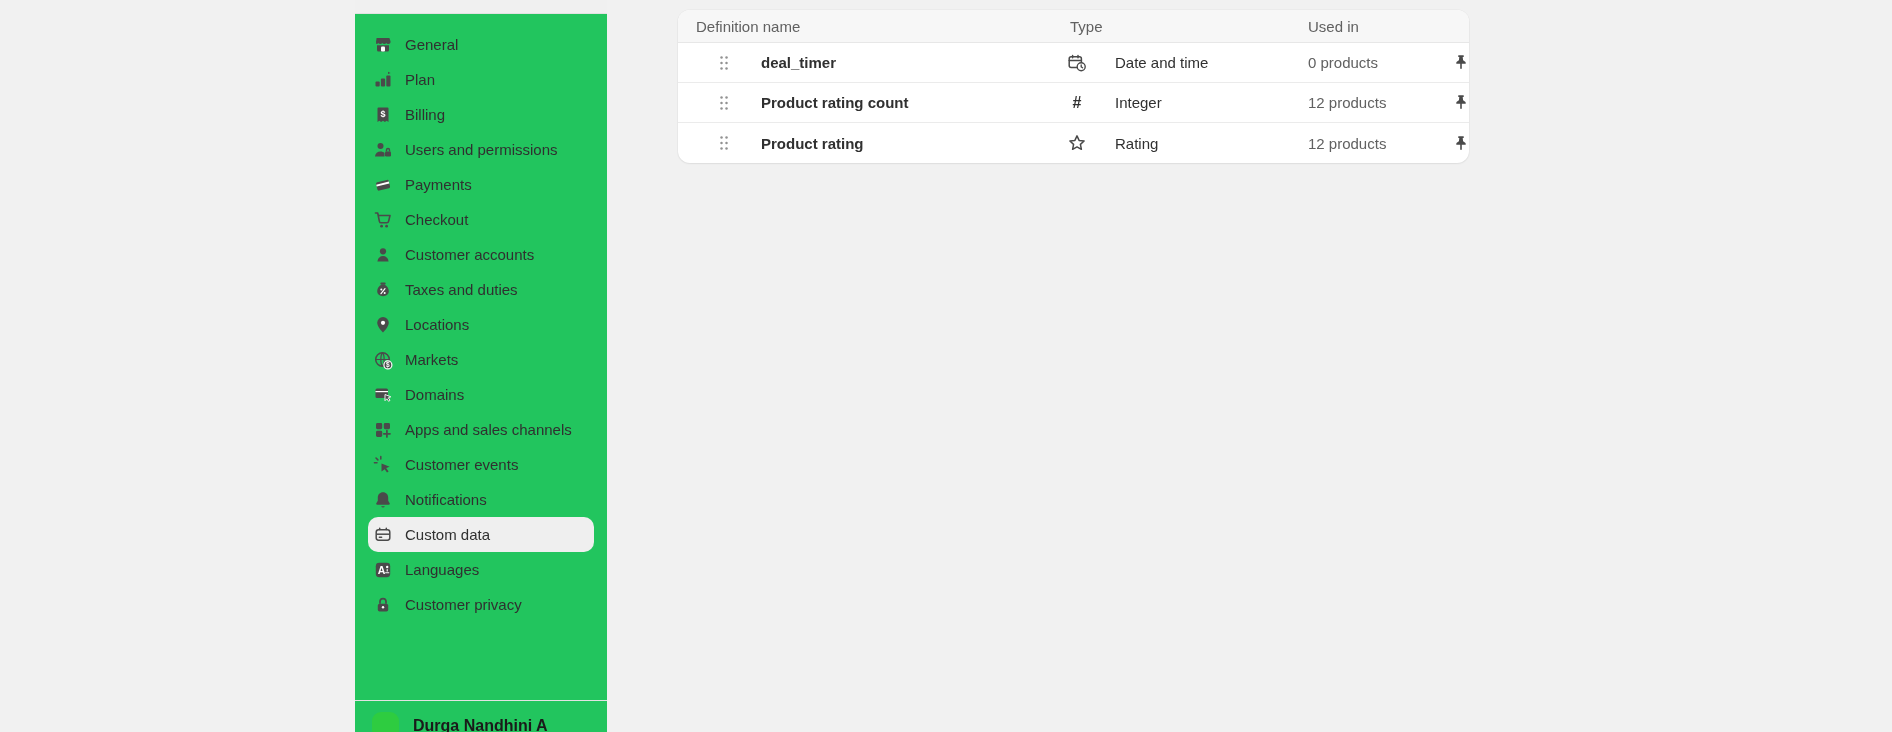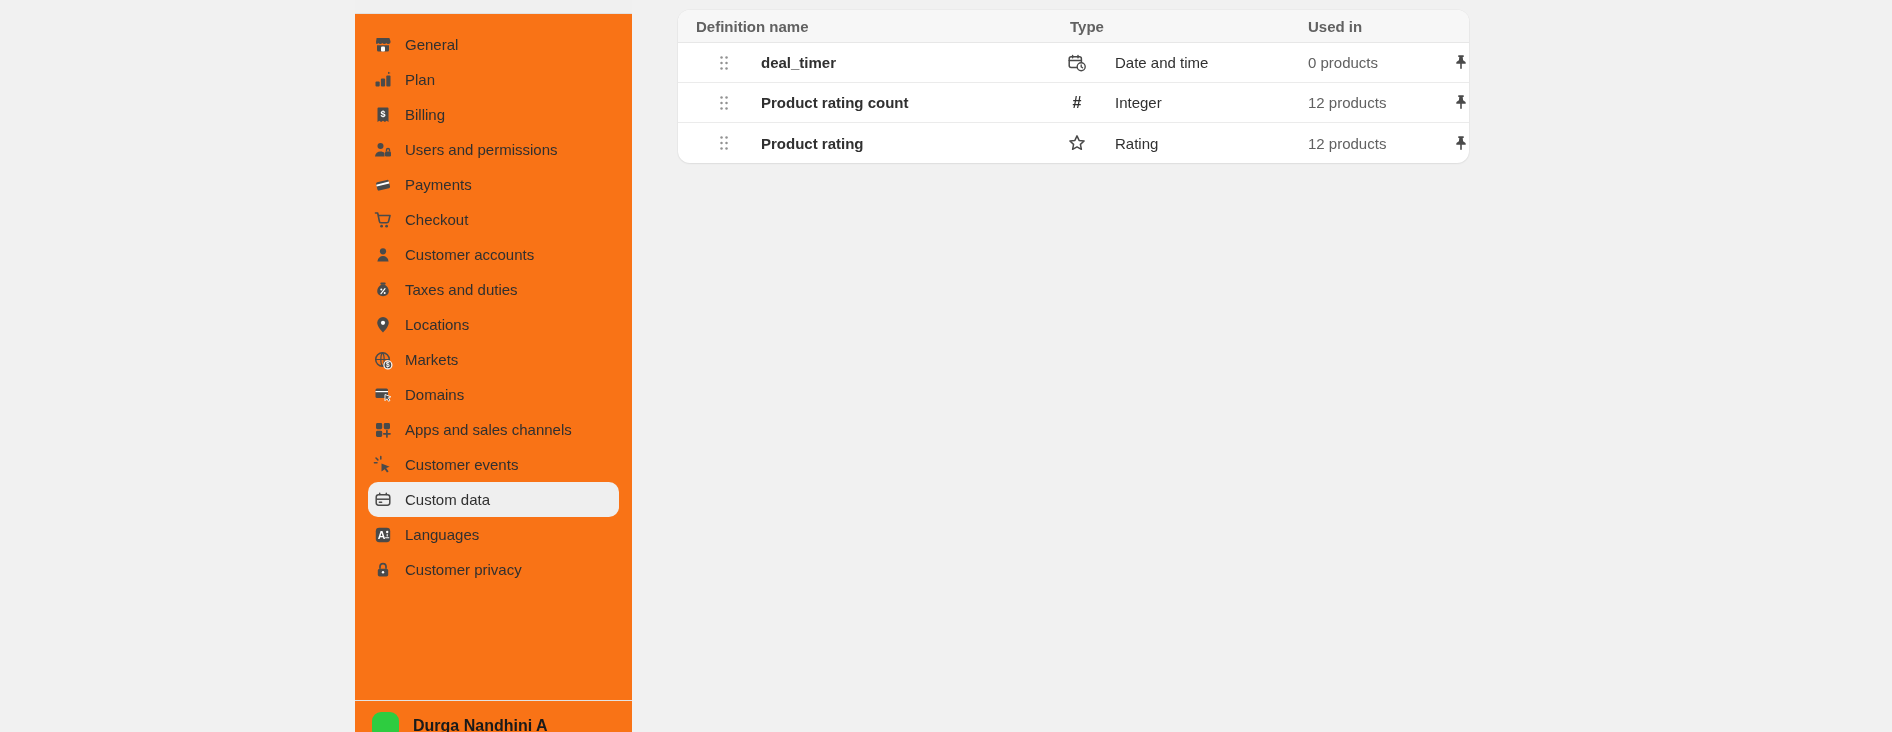--- a/index.html
+++ b/index.html
@@ -6,22 +6,22 @@
   html,body { margin:0; padding:0; }
   body {
     width:1892px; height:732px; position:relative; overflow:hidden;
     background:#f1f1f1;
     font-family:"Liberation Sans", sans-serif;
     -webkit-font-smoothing:antialiased;
   }
 
   
   .sidebar {
-    position:absolute; left:355px; top:0; width:277px; height:732px;
-    background:#f97316;
+    position:absolute; left:355px; top:0; width:252px; height:732px;
+    background:#22c55e;
   }
   .sidebar-top-strip {
     position:absolute; top:0; left:0; width:100%; height:14px;
     background:#f0f0f0; border-bottom:1px solid #e2e2e2;
   }
   .nav { position:absolute; top:27px; left:0; right:0; }
   .nav-item {
     display:flex; align-items:center; height:35px; margin:0 13px;
     padding:0 8px 0 5px; border-radius:10px; gap:12px; cursor:pointer;
   }
@@ -43,21 +43,21 @@
   
   .table-card {
     position:absolute; left:678px; top:10px; width:791px;
     background:#ffffff; border-radius:12px; overflow:hidden;
     box-shadow:0 1px 2px rgba(0,0,0,.06), 0 0 0 1px rgba(0,0,0,.025);
   }
   .thead {
     display:grid; grid-template-columns:392px 238px 1fr;
     height:33px; align-items:center;
     background:#f7f7f7; border-bottom:1px solid #e7e7e7;
-    font-size:15px; font-weight:700; color:#616161;
+    font-size:15px; font-weight:400; color:#616161;
   }
   .thead .th-first { padding-left:18px; }
   .trow {
     display:grid; grid-template-columns:392px 238px 1fr;
     height:40px; align-items:center;
     border-bottom:1px solid #ebebeb; font-size:15px; cursor:pointer;
   }
   .trow:last-child { border-bottom:none; }
   .cell-name { display:flex; align-items:center; gap:31px; padding-left:40px;
                font-weight:600; color:#303030; }
@@ -217,20 +217,29 @@
     <div class="nav-item">
       <span class="nav-icon">
         <svg viewBox="0 0 20 20" width="20" height="20" fill="#4a4a4a">
             <path d="M8.5 8.5l8.2 3.2-3.5 1.4 2.4 3.5-1.6 1-2.3-3.4-3.2 2.4z"></path>
             <path d="M3 3l1.9 1.9M7.8 1.4v2.6M1.4 7.8H4" stroke="#4a4a4a" stroke-width="1.5" stroke-linecap="round"></path>
           </svg>
       </span>
       <span class="nav-label">Customer events</span>
     </div>
 
+    <div class="nav-item">
+      <span class="nav-icon">
+        <svg viewBox="0 0 20 20" width="20" height="20" fill="#4a4a4a">
+            <path d="M10 2.2c3.1 0 5.2 2.3 5.2 5.4v3.2l1.5 2.5c.4.7-.1 1.5-.9 1.5H4.2c-.8 0-1.3-.8-.9-1.5l1.5-2.5V7.6c0-3.1 2.1-5.4 5.2-5.4z"></path>
+            <path d="M8.2 16.2a1.9 1.9 0 0 0 3.6 0z"></path>
+          </svg>
+      </span>
+      <span class="nav-label">Notifications</span>
+    </div>
 
     <div class="nav-item selected">
       <span class="nav-icon">
         <svg viewBox="0 0 20 20" width="20" height="20">
             <rect x="3.2" y="4.8" width="13.6" height="10.4" rx="2.4" fill="none" stroke="#4a4a4a" stroke-width="1.5"></rect>
             <path d="M3.2 9.2h13.6" stroke="#4a4a4a" stroke-width="1.5"></path>
             <path d="M6.7 3.2v1.4M13.3 3.2v1.4" stroke="#4a4a4a" stroke-width="1.5" stroke-linecap="round"></path>
             <path d="M6.4 12.2h2.2" stroke="#4a4a4a" stroke-width="1.5" stroke-linecap="round"></path>
           </svg>
       </span>

